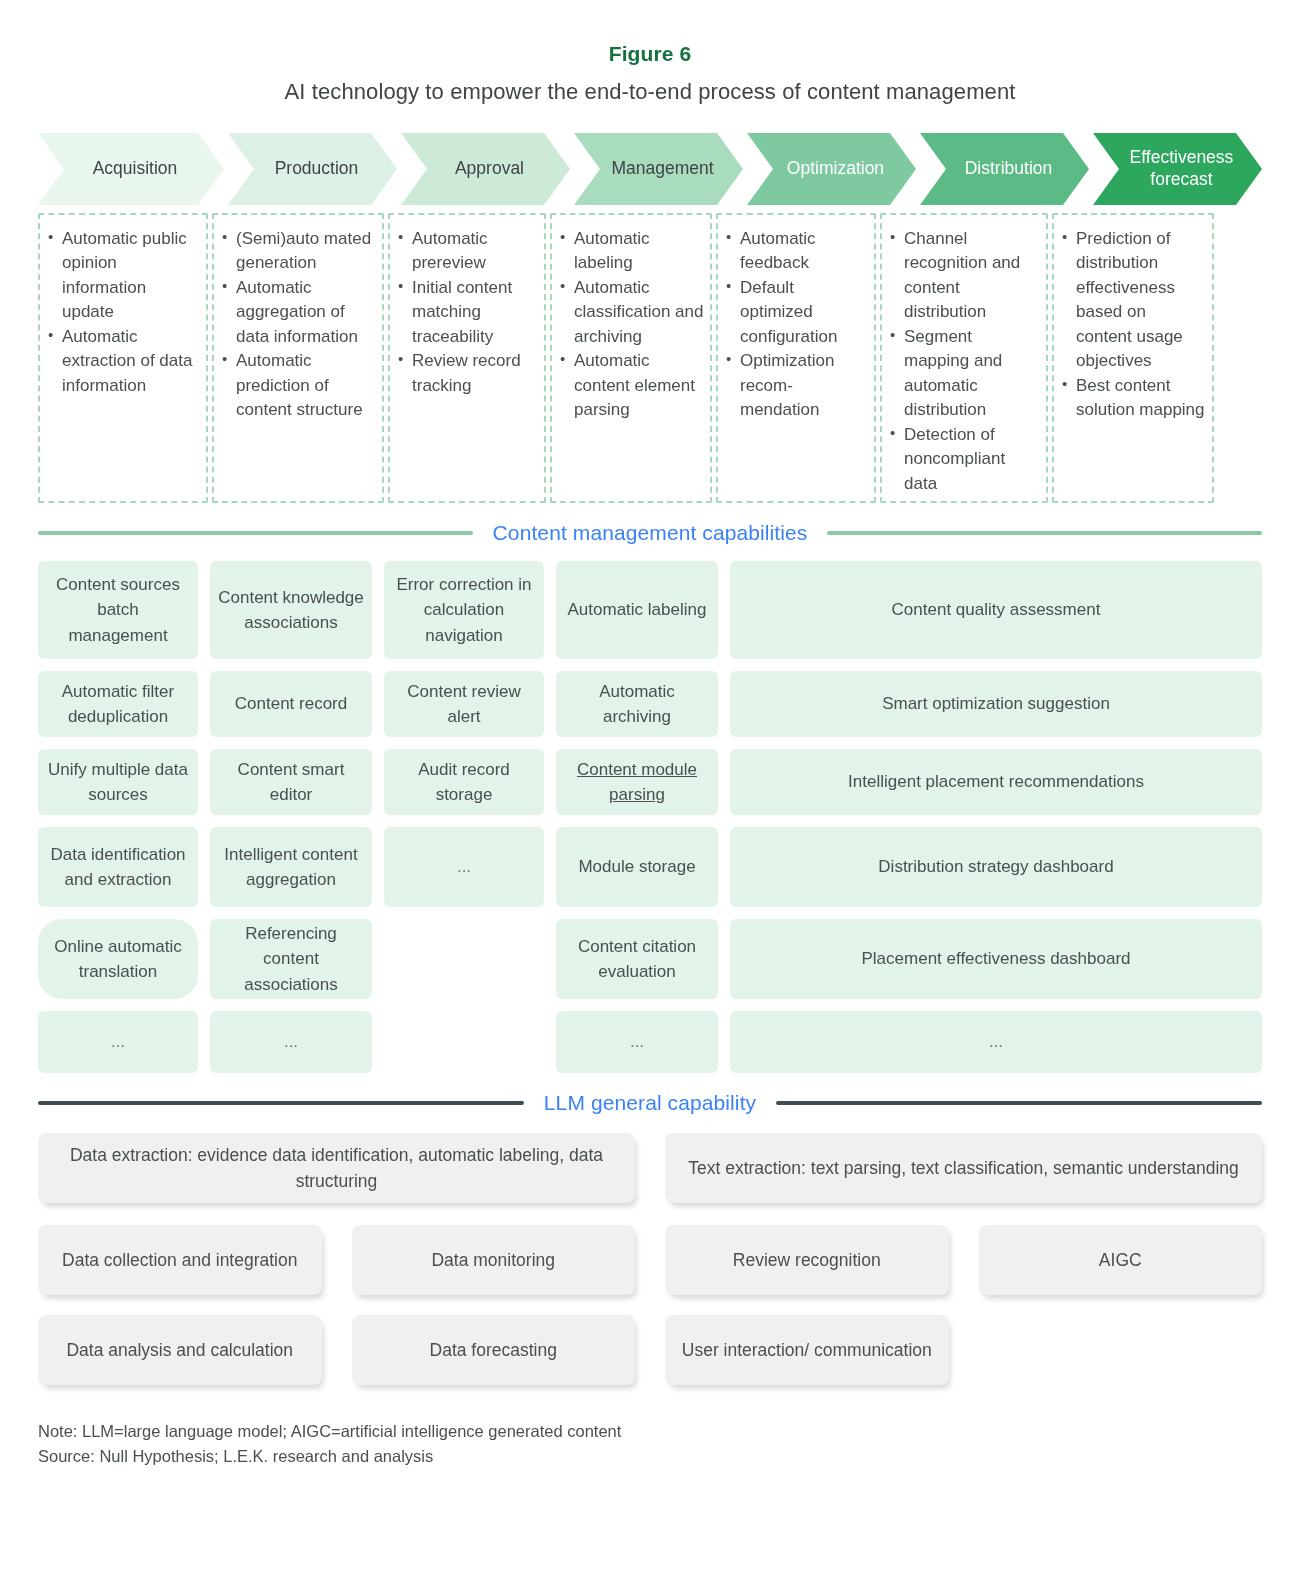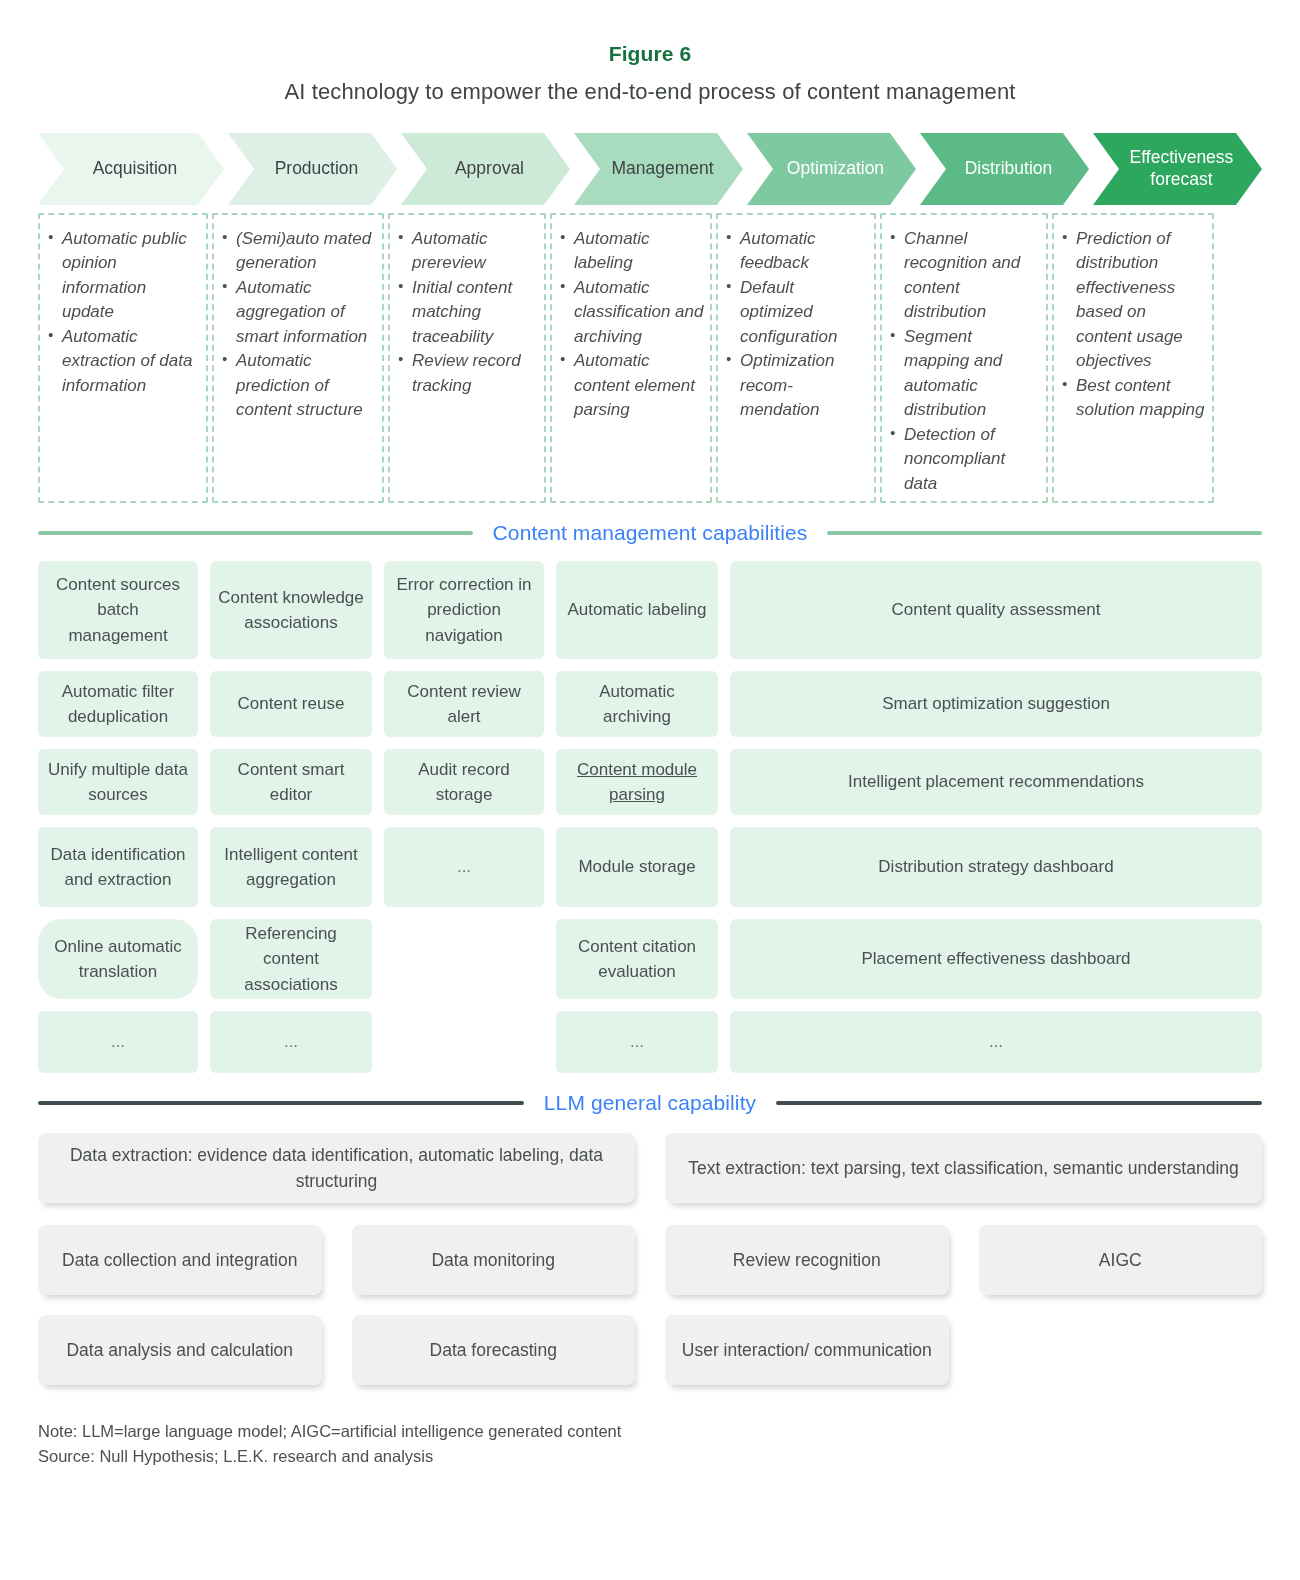--- a/index.html
+++ b/index.html
@@ -72,21 +72,20 @@
     display: flex;
     gap: 4px;
     margin-top: 8px;
     height: 290px;
   }
   .bullet-box {
     border: 2px dashed #a9d7bd;
     border-radius: 2px;
     box-sizing: border-box;
     padding: 12px 6px 10px 4px;
-    font-style: italic;
   }
   .bullet-box ul {
     margin: 0;
     padding: 0 0 0 16px;
     list-style: none;
   }
   .bullet-box li {
     position: relative;
     font-size: 17px;
     line-height: 1.44;
@@ -229,21 +228,21 @@
   <div class="bullet-row" id="bullet-row">
       <div class="bullet-box" style="width: 170px;">
         <ul>
           <li>Automatic public opinion information update</li>
           <li>Automatic extraction of data information</li>
         </ul>
       </div>
       <div class="bullet-box" style="width: 172px;">
         <ul>
           <li>(Semi)auto mated generation</li>
-          <li>Automatic aggregation of smart information</li>
+          <li>Automatic aggregation of data information</li>
           <li>Automatic prediction of content structure</li>
         </ul>
       </div>
       <div class="bullet-box" style="width: 158px;">
         <ul>
           <li>Automatic prereview</li>
           <li>Initial content matching traceability</li>
           <li>Review record tracking</li>
         </ul>
       </div>
@@ -283,33 +282,33 @@
   </div>
 
   <div class="cap-grid" id="cap-grid">
       <div class="cap-card r1" style="background: rgb(226, 243, 233);">
         <span>Content sources batch management</span>
       </div>
       <div class="cap-card r1" style="background: rgb(226, 243, 233);">
         <span>Content knowledge associations</span>
       </div>
       <div class="cap-card r1" style="background: rgb(226, 243, 233);">
-        <span>Error correction in prediction navigation</span>
+        <span>Error correction in calculation navigation</span>
       </div>
       <div class="cap-card r1" style="background: rgb(226, 243, 233);">
         <span>Automatic labeling</span>
       </div>
       <div class="cap-card r1" style="background: rgb(226, 243, 233);">
         <span>Content quality assessment</span>
       </div>
       <div class="cap-card r2" style="background: rgb(226, 243, 233);">
         <span>Automatic filter deduplication</span>
       </div>
       <div class="cap-card r2" style="background: rgb(226, 243, 233);">
-        <span>Content reuse</span>
+        <span>Content record</span>
       </div>
       <div class="cap-card r2" style="background: rgb(226, 243, 233);">
         <span>Content review alert</span>
       </div>
       <div class="cap-card r2" style="background: rgb(226, 243, 233);">
         <span>Automatic archiving</span>
       </div>
       <div class="cap-card r2" style="background: rgb(226, 243, 233);">
         <span>Smart optimization suggestion</span>
       </div>

